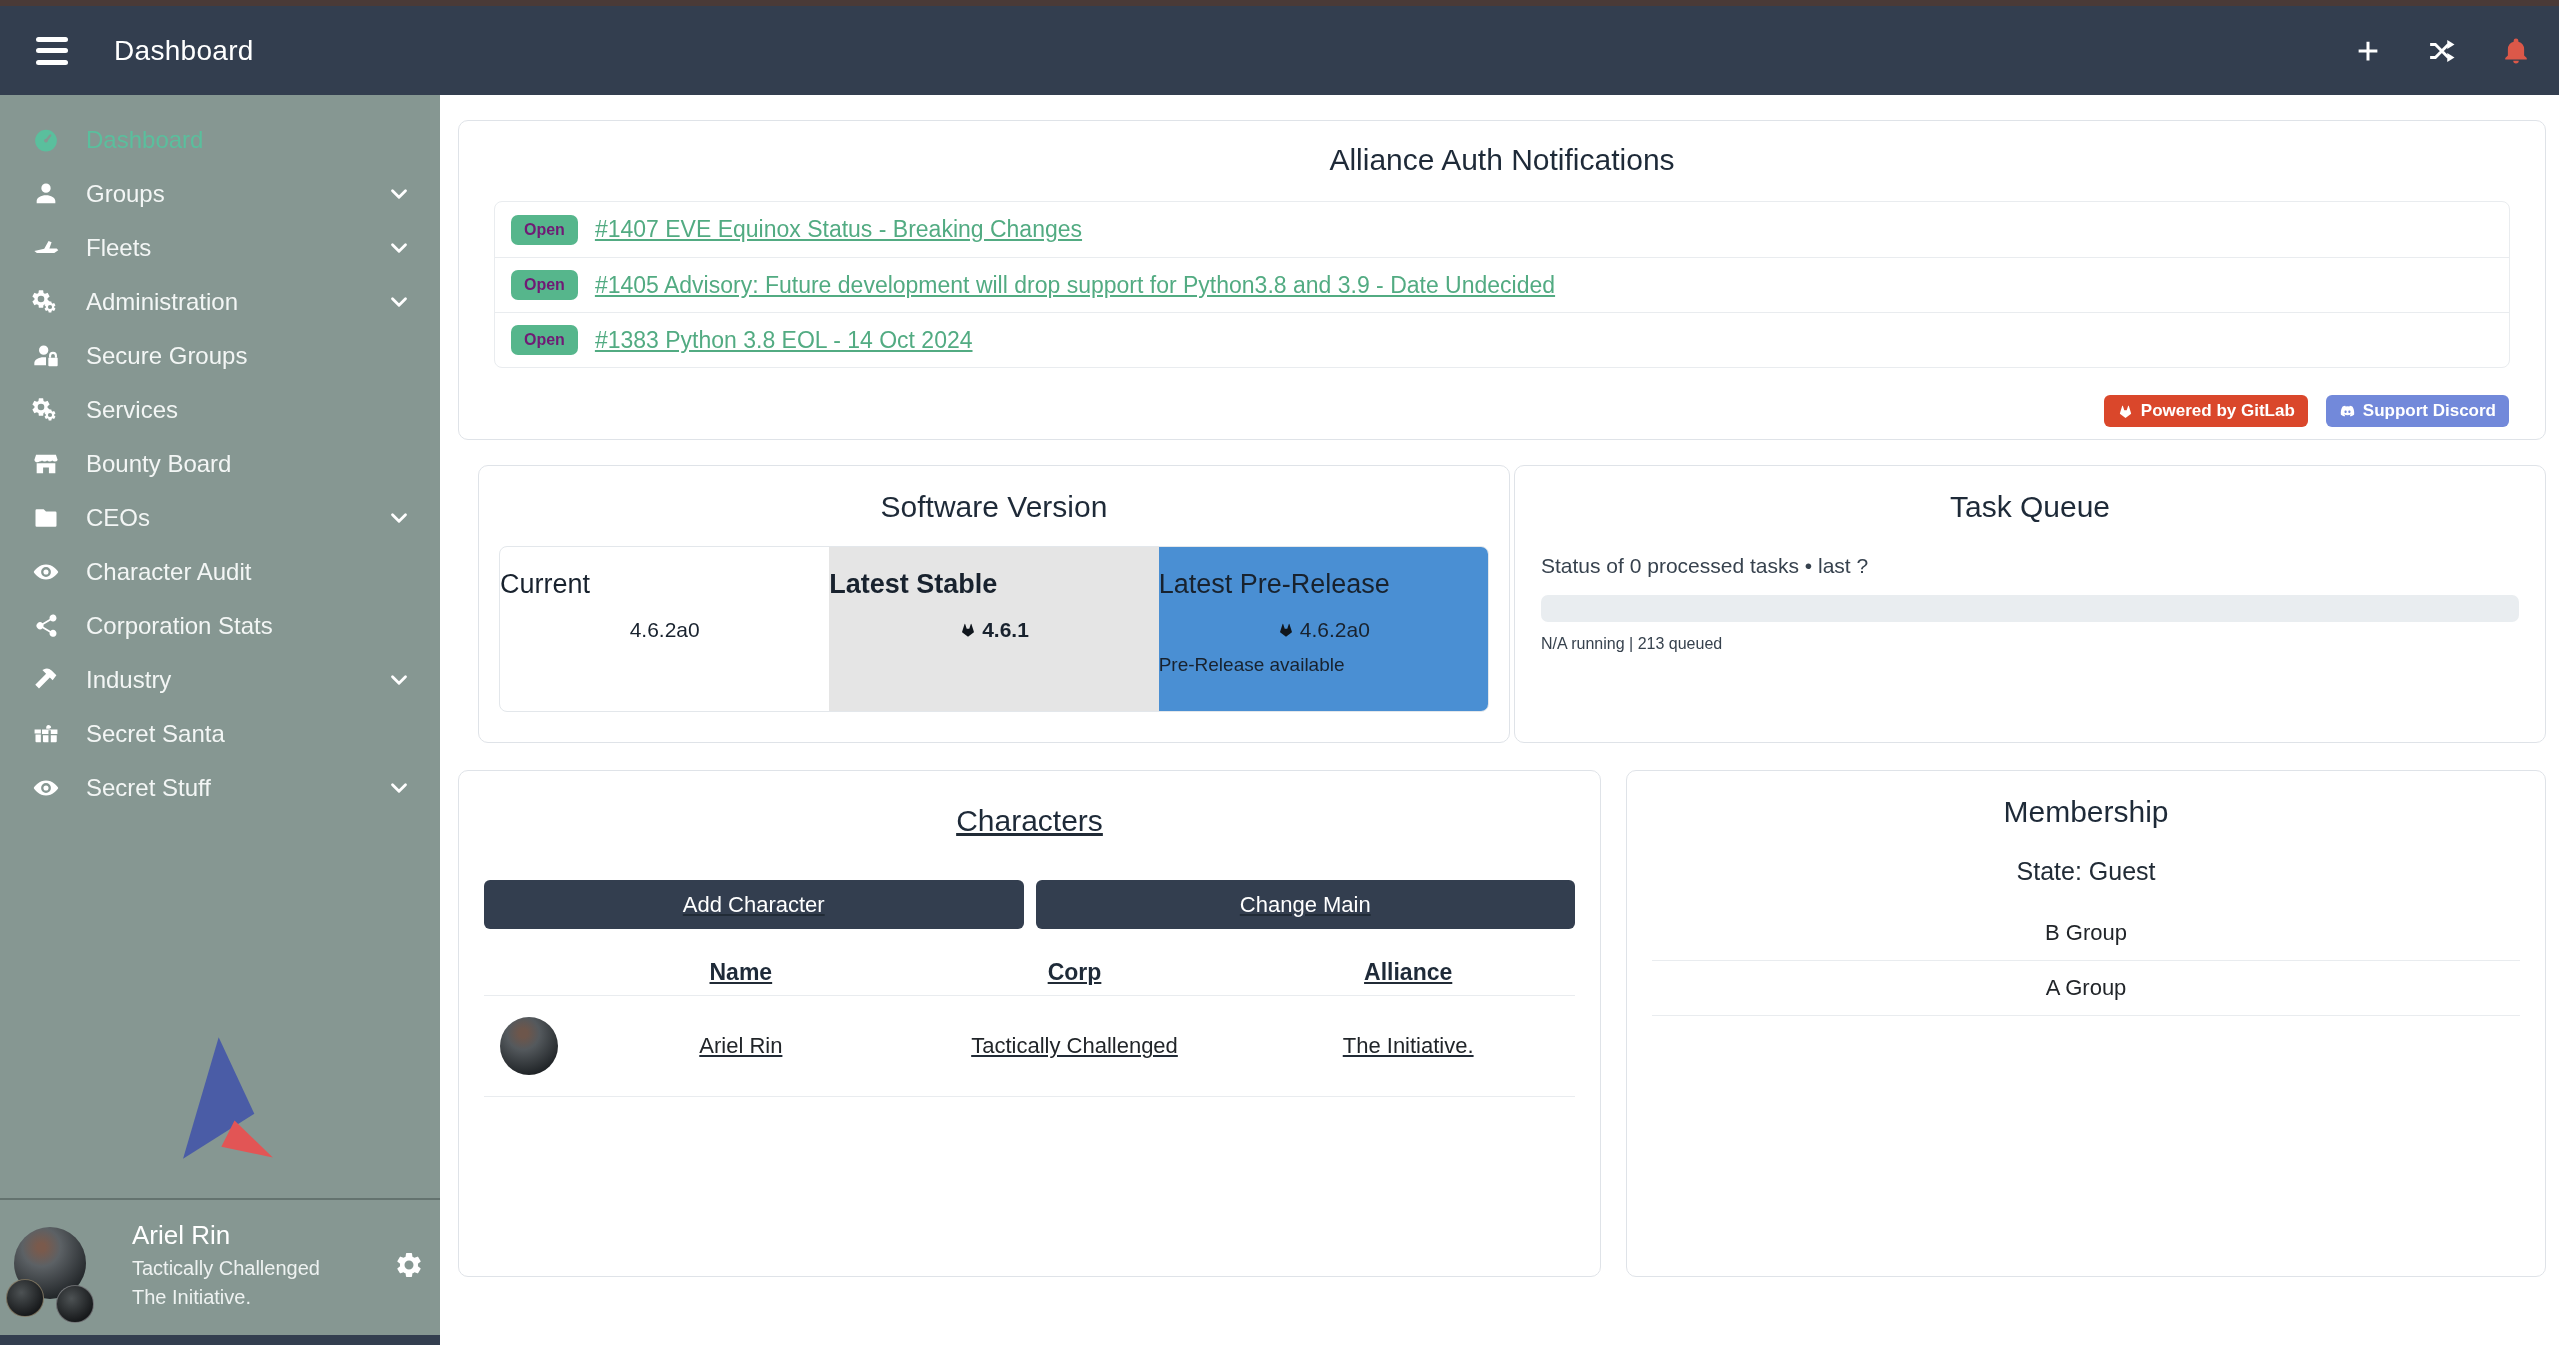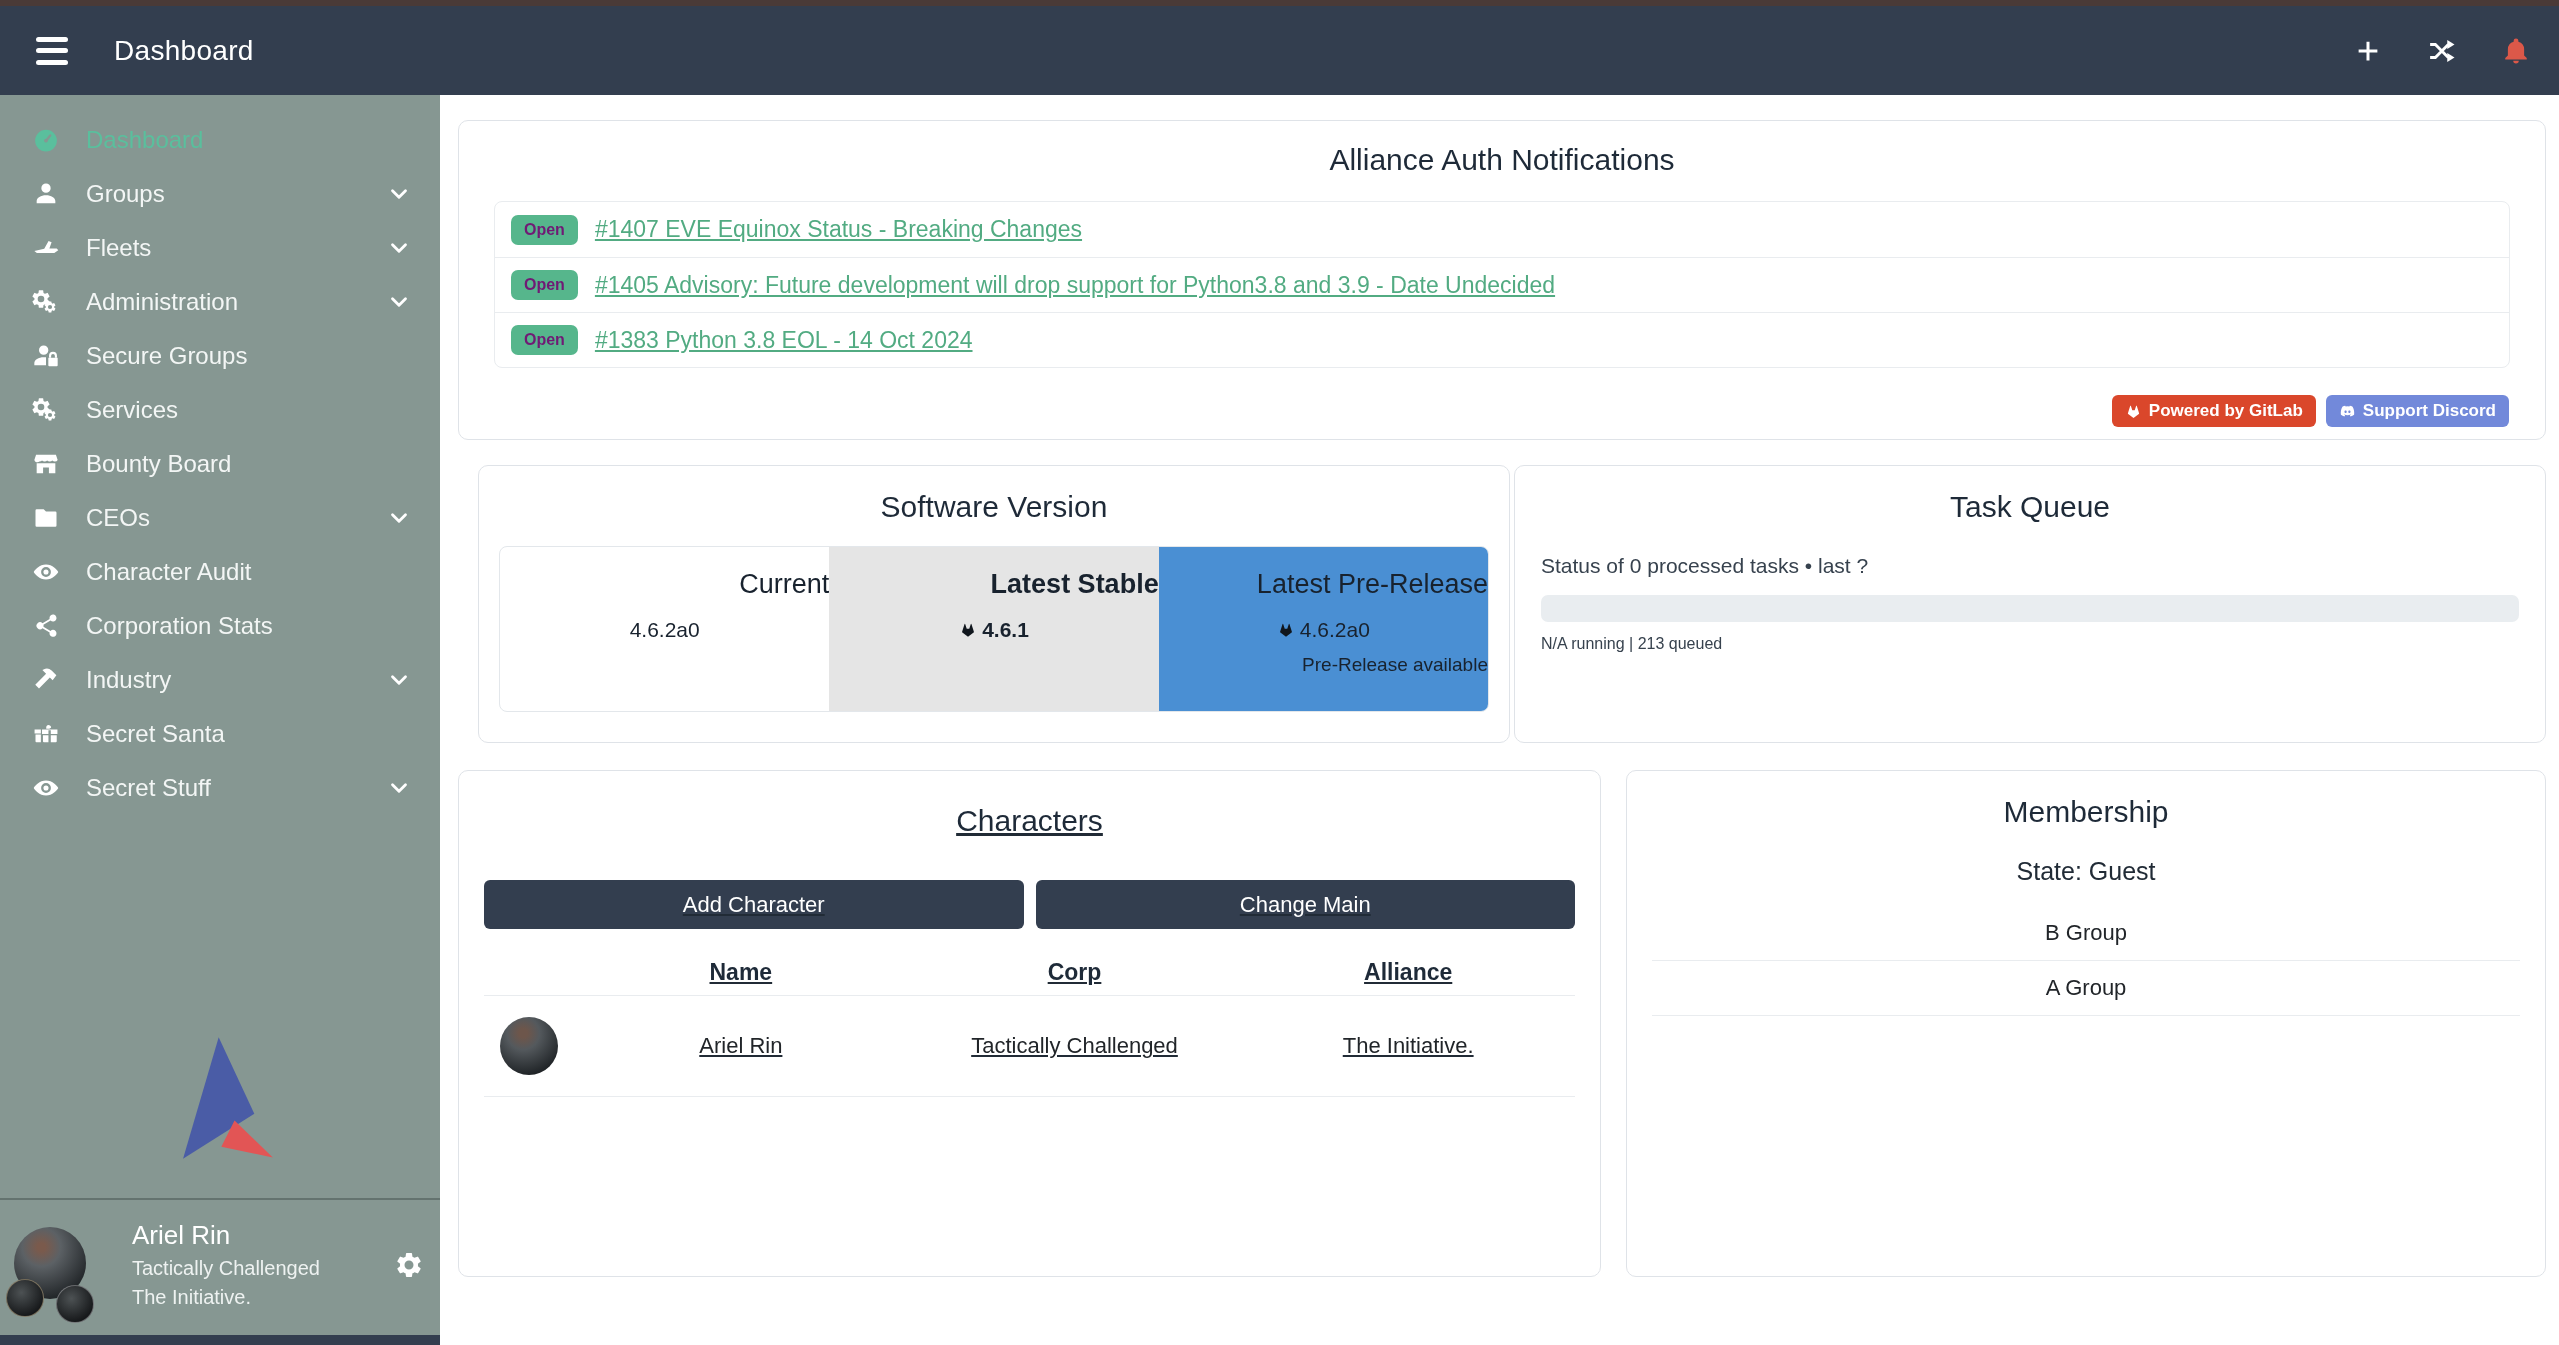--- a/index.html
+++ b/index.html
@@ -49,31 +49,31 @@
   
   .panel { background:#fff; border:1px solid #dfe3e8; border-radius:10px; }
   .panel-title { text-align:center; font-size:30px; font-weight:500; color:#1e2a38; }
 
   .panel-notif { height:320px; padding-top:22px; }
   .notif-list { margin:24px 35px 0; border:1px solid #e9ecef; border-radius:8px; }
   .notif-row { height:55px; display:flex; align-items:center; padding-left:16px; }
   .notif-row + .notif-row { border-top:1px solid #e9ecef; }
   .open-badge { background:#56b68c; color:#701a75; font-size:16px; font-weight:bold; padding:6px 13px; border-radius:7px; flex:none; }
   .notif-link { margin-left:17px; font-size:23px; color:#52ab82; text-decoration:underline; cursor:pointer; }
-  .foot-badges { display:flex; justify-content:flex-end; gap:10px; margin:27px 36px 0; }
+  .foot-badges { display:flex; justify-content:flex-end; gap:18px; margin:27px 36px 0; }
   .mini-badge { display:flex; align-items:center; gap:7px; color:#fff; font-size:17px; font-weight:bold;
     padding:6px 13px; border-radius:6px; cursor:pointer; }
   .mini-badge.gitlab { background:#da472b; }
   .mini-badge.discord { background:#7289da; }
   .mini-badge svg { width:17px; height:17px; }
 
   .row2 { display:flex; gap:4px; margin-top:25px;margin-left:20px; }
   .row2 .panel { flex:1; height:278px; padding-top:24px; }
   .ver-table { margin:22px 20px 0; height:166px; border:1px solid #e3e7eb; border-radius:8px; display:flex; overflow:hidden; }
-  .ver-cell { flex:1; text-align:right; padding-top:22px; color:#18222e; }
+  .ver-cell { flex:1; text-align:left; padding-top:22px; color:#18222e; }
   .ver-cell.green { background:#e5e5e5;font-weight:bold; }
   .ver-cell.blue { background:#4a8fd3; }
   .ver-label { font-size:27px; }
   .ver-version { font-size:21px; margin-top:18px; display:flex; align-items:center; justify-content:center; gap:5px; }
   .ver-version svg { width:18px; height:18px; color:#10161d; }
   .ver-note { font-size:19px; margin-top:12px; }
 
   .tq-body { padding:0 26px; }
   .tq-status { font-size:21px; color:#37424e; margin-top:30px; }
   .tq-bar { height:27px; background:#e9edf0; border-radius:7px; margin-top:17px; }

